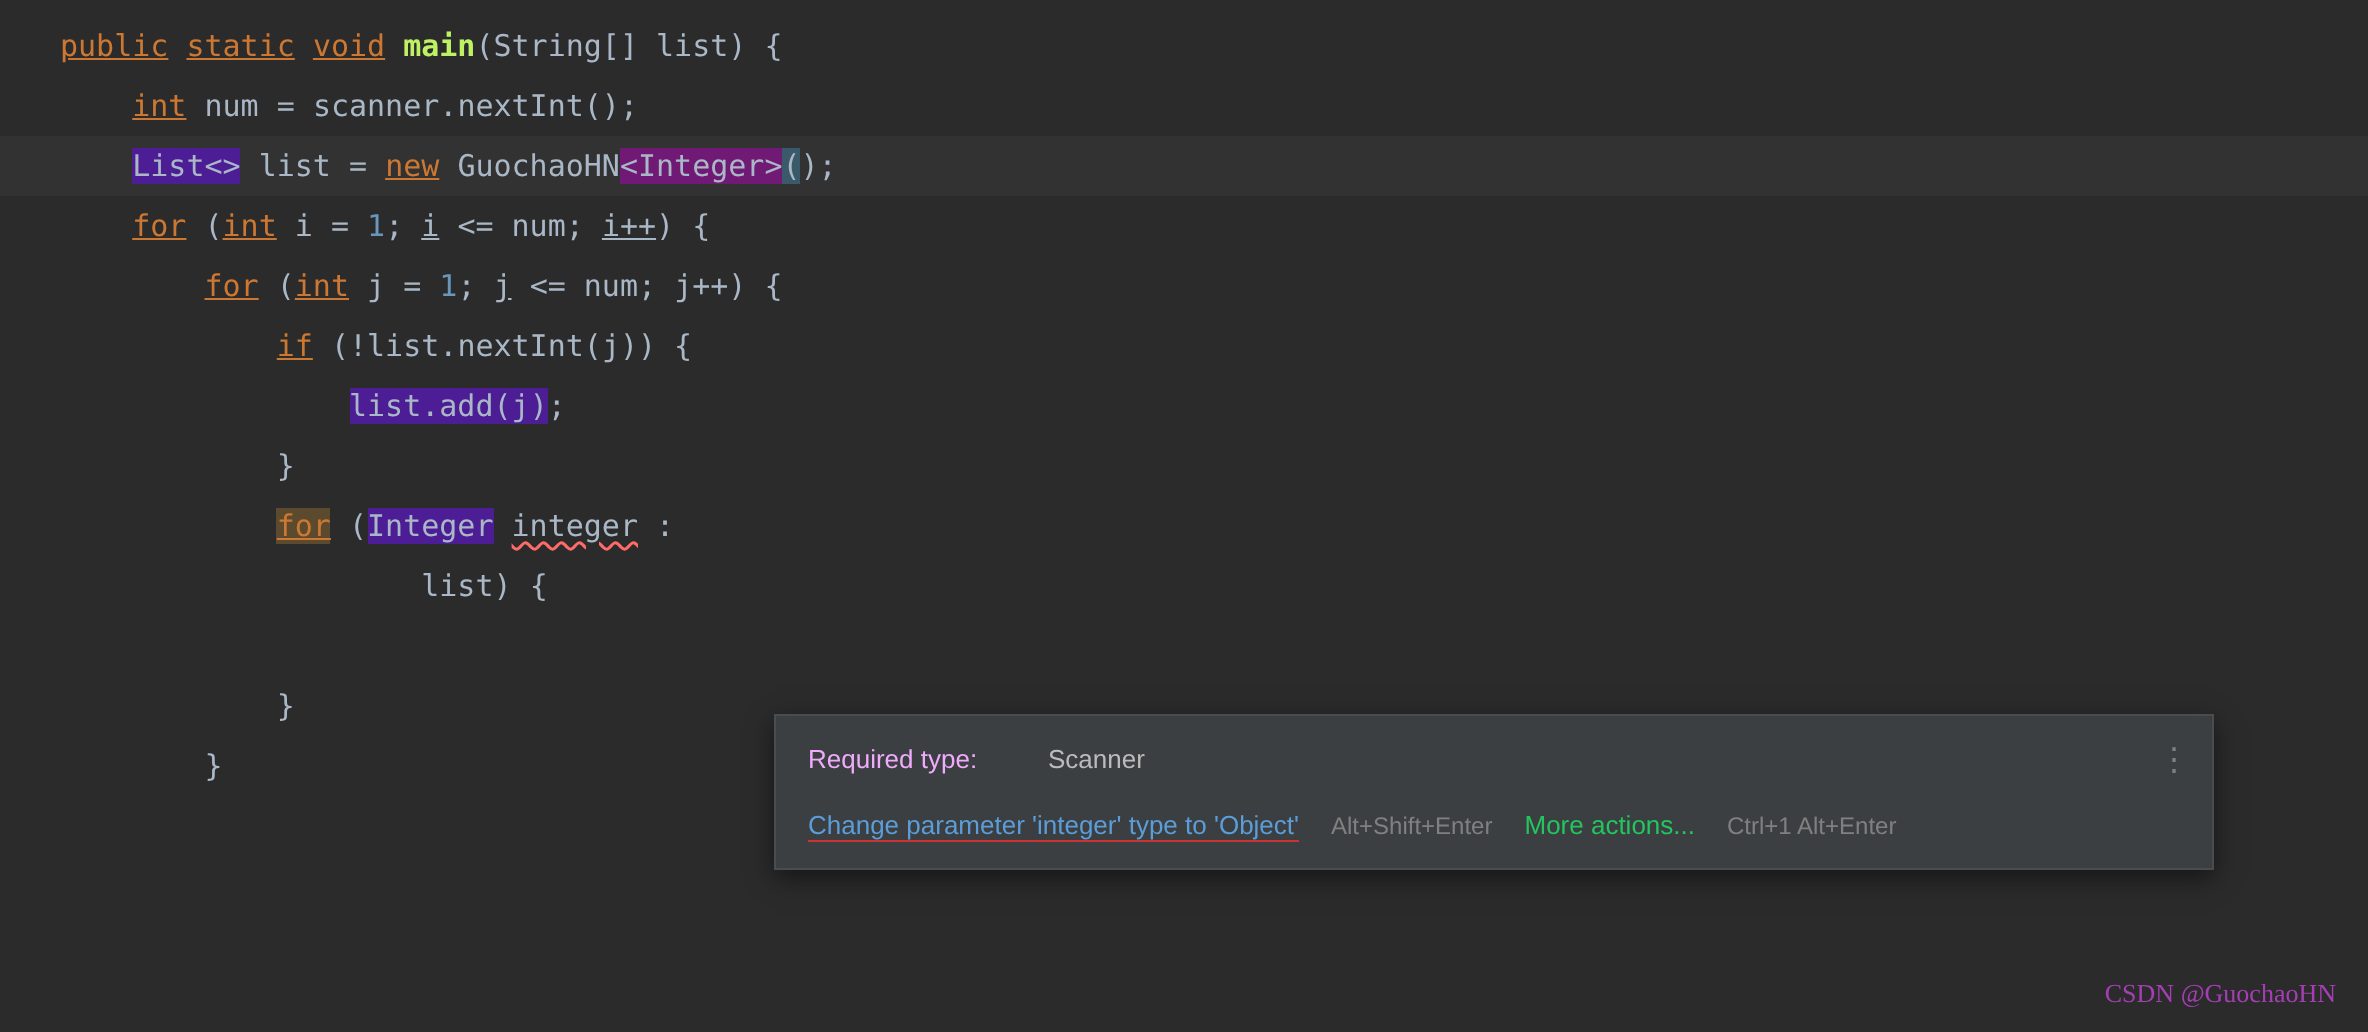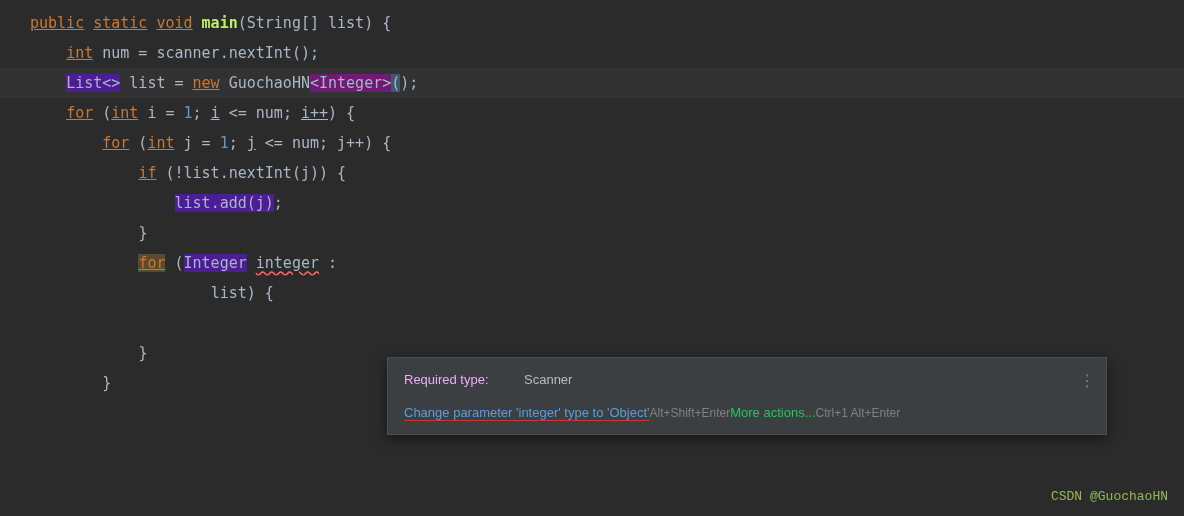--- a/index.html
+++ b/index.html
@@ -73,20 +73,21 @@
       width: 120px;
       color: #f0abfc;
     }
     .tooltip-value {
       color: #bbbbbb;
     }
     .tooltip-actions {
       margin-top: 12px;
       display: flex;
       align-items: baseline;
+      gap: 16px;
     }
     .action-link {
       color: #5b9dd9;
       cursor: pointer;
       text-decoration: underline;
       text-decoration-color: #cc3333;
       text-underline-offset: 3px;
     }
     .action-link-blue {
       color: #22c55e;
@@ -102,22 +103,22 @@
       top: 10px;
       color: #808080;
       cursor: pointer;
       font-size: 16px;
       letter-spacing: -1px;
     }
     .watermark {
       position: absolute;
       bottom: 8px;
       right: 16px;
-      color: #bef264;
-      font-family: Liberation Mono, monospace;
+      color: #d946ef;
+      font-family: Liberation Serif, serif;
       font-size: 13px;
       opacity: 0.7;
     }
   </style>
 </head>
 <body>
 
 <div>
   <div class="code-line"><span class="kw">public</span> <span class="kw">static</span> <span class="kw">void</span> <span class="method">main</span><span class="paren">(</span><span>String[]</span> <span>list</span><span class="paren">)</span> <span class="paren">{</span></div>
 

